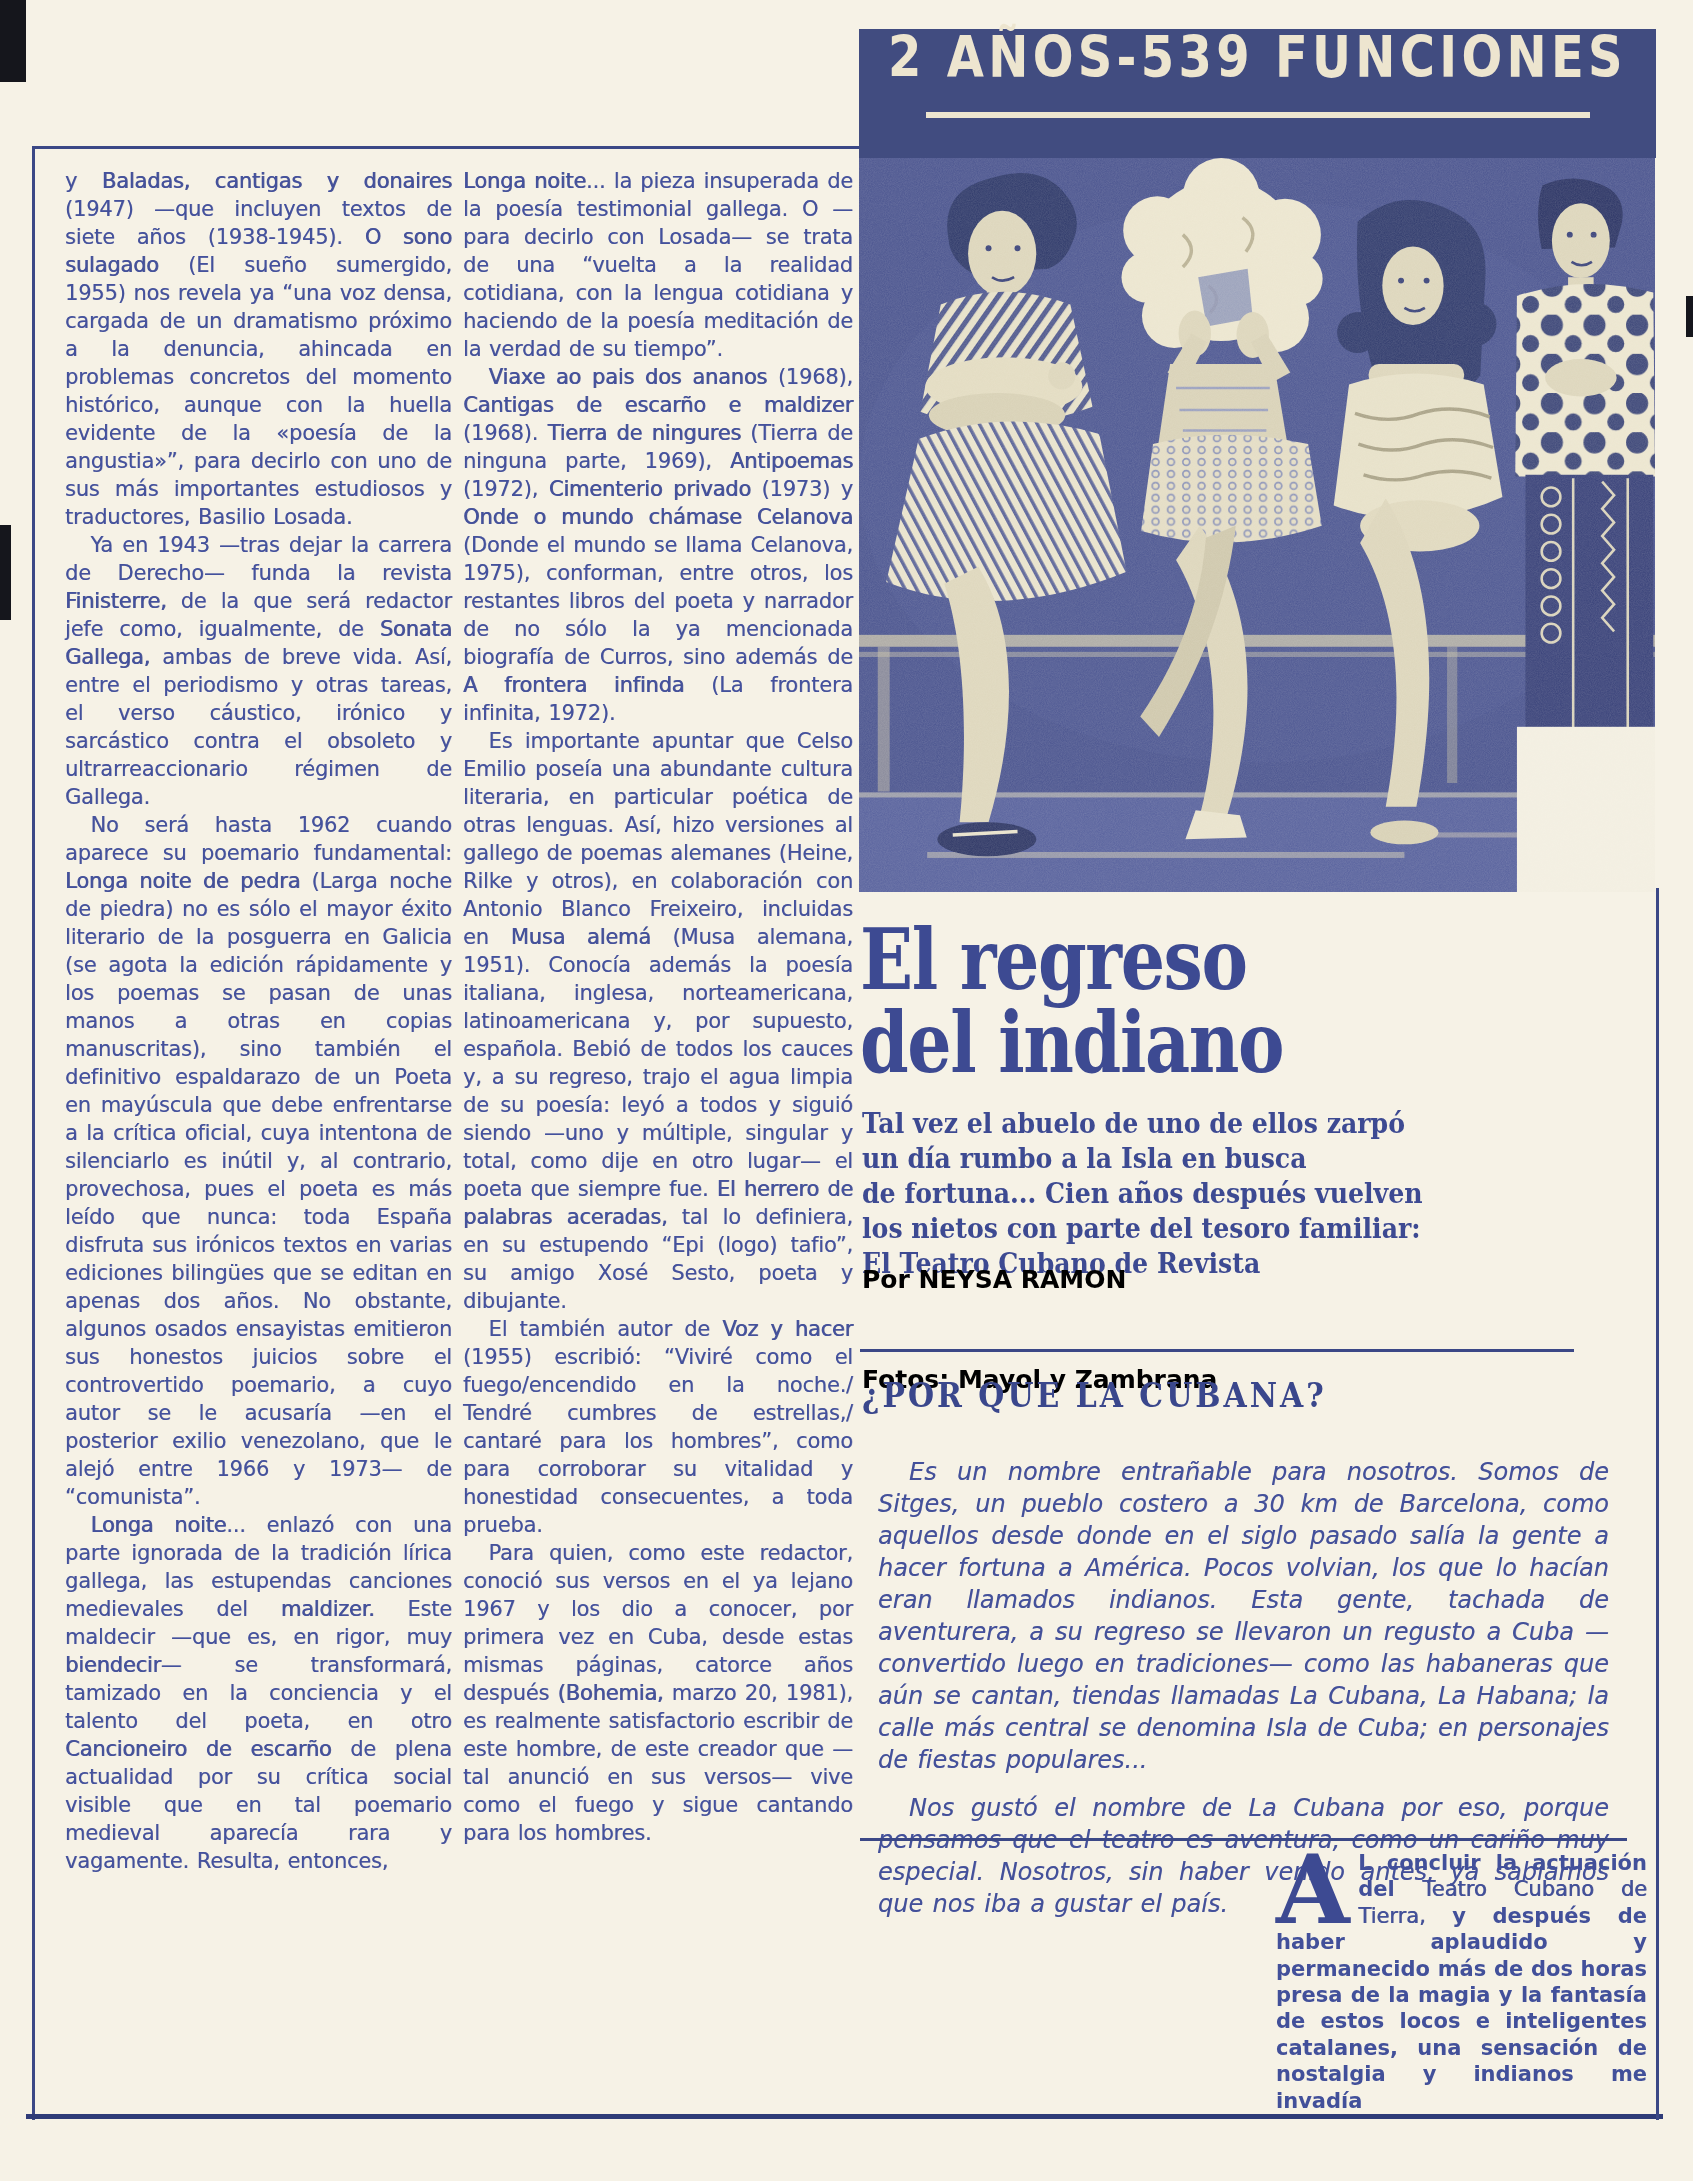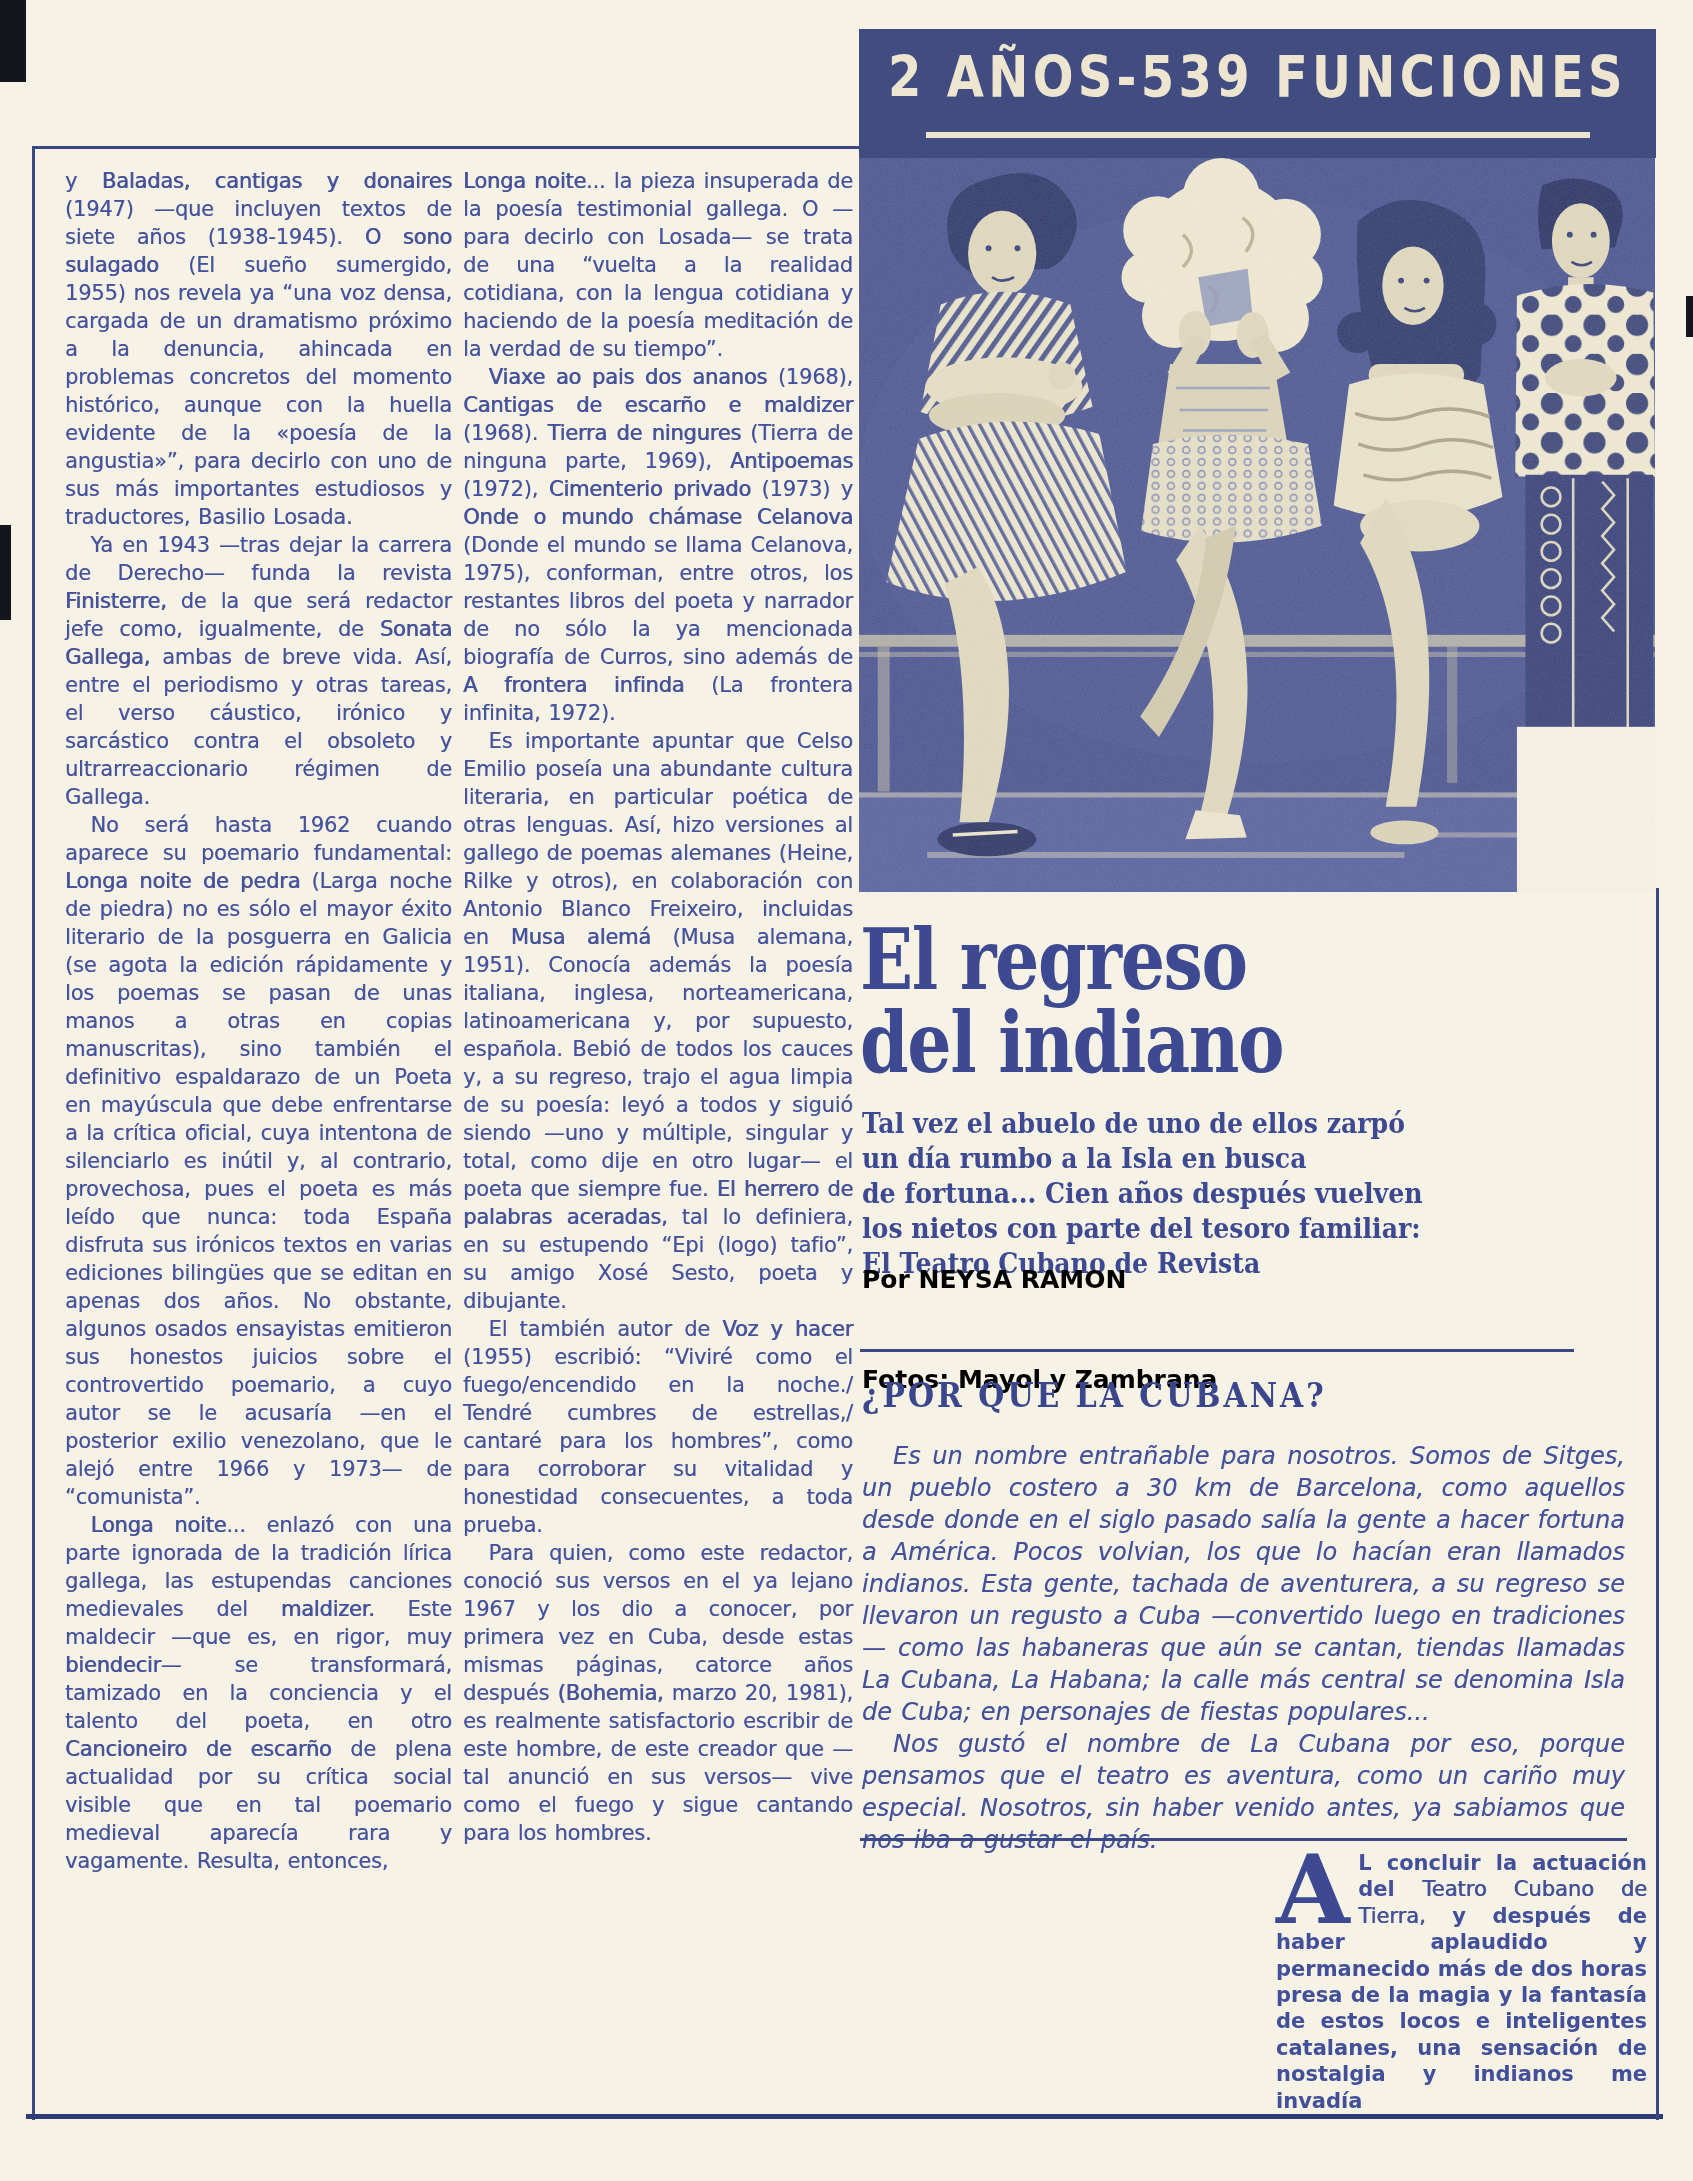--- a/index.html
+++ b/index.html
@@ -18,21 +18,21 @@
        font:21px/28px "DejaVu Sans",sans-serif;letter-spacing:-0.2px;word-spacing:1.3px;
        text-shadow:0.4px 0.3px 0 rgba(62,76,148,.5);hyphens:auto;}
   #col1{left:65px;width:387px;}
   #col2{left:463px;width:390px;}
   .col p{margin:0;}
   .col p + p{text-indent:25.6px;}
   .b{font-weight:normal;text-shadow:0.7px 0.4px 0 rgba(50,63,130,.8);}
 
   
   #banner{position:absolute;left:859px;top:29px;width:797px;height:129px;background:#414c80;
-          display:flex;flex-direction:column;align-items:center;justify-content:center;gap:17px;}
+          display:flex;flex-direction:column;align-items:center;justify-content:flex-start;gap:17px;}
   #banner-title{font:bold 48px "DejaVu Sans",sans-serif;letter-spacing:4.3px;color:#ede5cf;
           transform:scaleY(1.2);white-space:nowrap;}
   #banner-underline{width:664px;height:6px;background:#ede5cf;margin-top:10.2px;}
 
   
   #photo{position:absolute;left:859px;top:158px;width:796px;height:734px;}
 
   
   #headline{position:absolute;left:860px;top:918px;color:#3d4a92;white-space:pre-line;
             font:bold 85px/83px "DejaVu Serif",serif;letter-spacing:-1.7px;
@@ -41,21 +41,21 @@
             font:bold 28px/35px "DejaVu Serif",serif;transform:scaleX(.9);transform-origin:left top;}
   .byline{position:absolute;left:862px;color:#000000;font:bold 25px/31px "DejaVu Sans",sans-serif;}
   #byline{top:1264px;}
   #photo-credit{top:1364px;}
   #section-heading{position:absolute;left:862px;top:1375px;color:#3a478c;
             font:bold 34px "DejaVu Serif",serif;letter-spacing:3.4px;
             transform:scaleX(.88);transform-origin:left top;}
   #sidebar{position:absolute;left:862px;top:1440px;width:763px;color:#43509a;text-align:justify;
             font:italic 24px/32px "DejaVu Sans",sans-serif;word-spacing:1.7px;
             text-shadow:0.3px 0.3px 0 rgba(62,76,148,.45);hyphens:auto;}
-  #sidebar p{margin:0;text-indent:31px;}
+  #sidebar p{margin:16px;text-indent:31px;}
 
   #dropcap-block{position:absolute;left:1276px;top:1850px;width:371px;color:#42509a;
             font:bold 21px/26.4px "DejaVu Sans",sans-serif;text-align:justify;hyphens:auto;}
   #dropcap-block p{margin:0;}
   .cap{float:left;font:bold 95px/73px "DejaVu Serif",serif;color:#3d4a92;margin:3.4px 8.5px 0 0;}
 </style>
 </head>
 <body>
 
 <div id="page">

